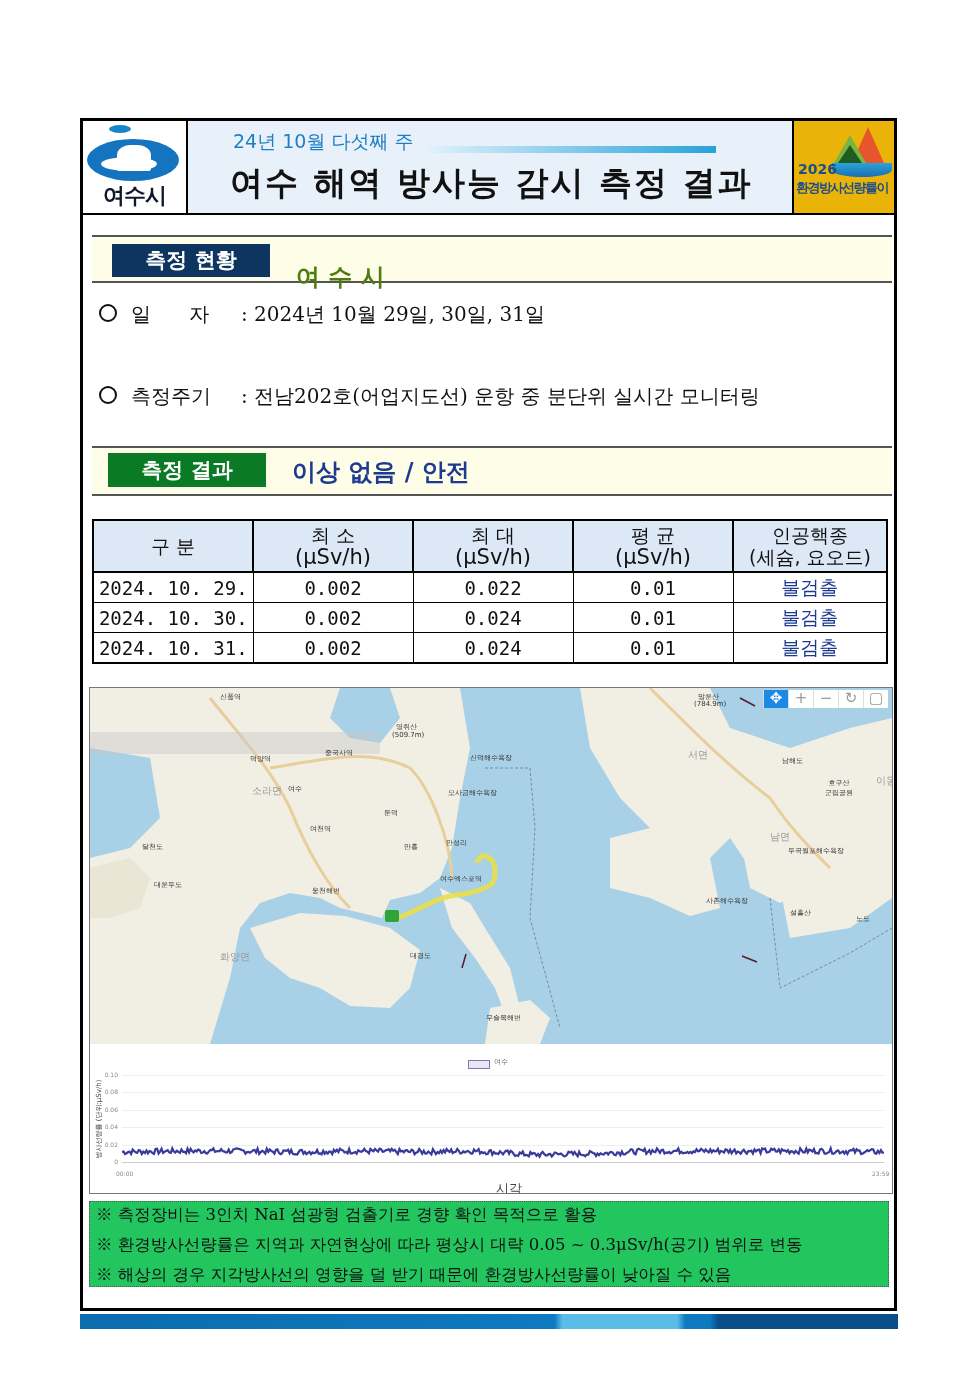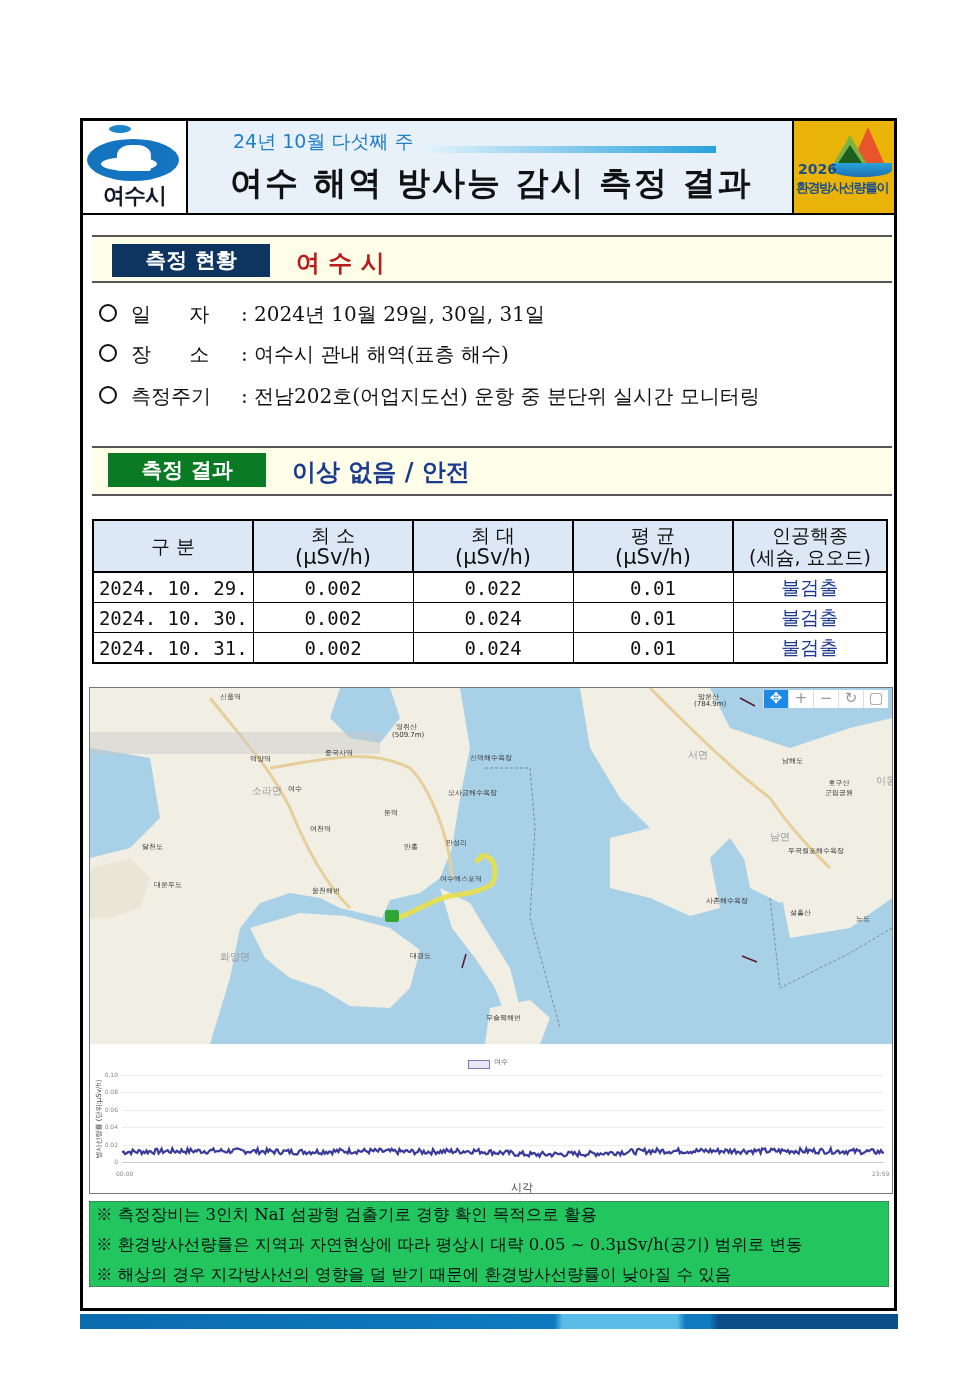--- a/index.html
+++ b/index.html
@@ -48,21 +48,21 @@
   .map-label.area { color:#999; font-size:10px; }
   .overlay-bar { position:absolute; left:0; top:44px; width:290px; height:22px; background:rgba(200,200,200,0.45); }
   
   .chart { position:absolute; left:0; top:362px; width:802px; height:143px; background:#fff; }
   .legend-box { position:absolute; left:378px; top:10px; width:20px; height:7px; border:1px solid #7a7ab0; background:#e6e6f4; }
   .legend-label { position:absolute; left:404px; top:7px; font-size:7px; color:#666; }
   .ytick { position:absolute; left:10px; width:18px; text-align:right; font-size:6px; color:#888; }
   .grid { position:absolute; left:32px; width:762px; height:1px; background:#eee; }
   .ylabel { position:absolute; left:-30px; top:64px; transform:rotate(-90deg); font-size:7px; color:#444; white-space:nowrap; }
   .xtick { position:absolute; font-size:6px; color:#888; }
-  .xlabel { position:absolute; left:421px; top:130px; font-size:11px; color:#444; }
+  .xlabel { position:absolute; left:406px; top:130px; font-size:13px; color:#444; }
   
   .notes { position:absolute; left:6px; top:1080px; width:800px; height:86px; border:1px dotted #555; box-sizing:border-box; background:#22c55e; }
   .note { position:absolute; left:6px; font-family:"DejaVu Serif", serif; font-size:16.5px; color:#111; white-space:nowrap; }
   
   .stripe { position:absolute; left:80px; top:1314px; width:818px; height:15px; background:linear-gradient(to right,#0b6cae 0%, #0e7ac0 58%, #5bbce8 59%, #5bbce8 73%, #0e7ac0 74%, #0e7ac0 77%, #0b4f8a 78%, #0b4f8a 100%); }
 </style>
 </head>
 <body>
 
 <div class="frame">
@@ -85,28 +85,25 @@
       <div class="mtn1"></div>
       <div class="mtn3"></div>
       <div class="wave"></div>
       <div class="yr">2026</div>
       <div class="expo">환경방사선량률이</div>
     </div>
   </div>
 
   <div class="band" style="top:114px; height:48px;padding-left:11px;">
     <div class="tag" style="left:20px; top:7px; width:158px; height:33px; line-height:33px; background:#0d3560;">측정 현황</div>
-    <div class="btext" style="left:204px; top:10px; color:#b91c1c; font-family:'DejaVu Serif', serif;">여 수 시</div>
+    <div class="btext" style="left:204px; top:24px; color:#4d7c0f; font-family:'DejaVu Serif', serif;">여 수 시</div>
   </div>
 
   <div class="info-row" style="top:180px;">
     <span class="bullet"></span><span class="lab" style="white-space:pre;">일      자</span><span>: 2024년 10월 29일, 30일, 31일</span>
-  </div>
-  <div class="info-row" style="top:220px;">
-    <span class="bullet"></span><span class="lab" style="white-space:pre;">장      소</span><span>: 여수시 관내 해역(표층 해수)</span>
   </div>
   <div class="info-row" style="top:262px;">
     <span class="bullet"></span><span class="lab">측정주기</span><span>: 전남202호(어업지도선) 운항 중 분단위 실시간 모니터링</span>
   </div>
 
   <div class="band" style="top:325px; height:50px;">
     <div class="tag" style="left:16px; top:5px; width:158px; height:34px; line-height:34px; background:#0a7a25;">측정 결과</div>
     <div class="btext" style="left:200px; top:8px; color:#1c3a8f;">이상 없음 / 안전</div>
   </div>
 

